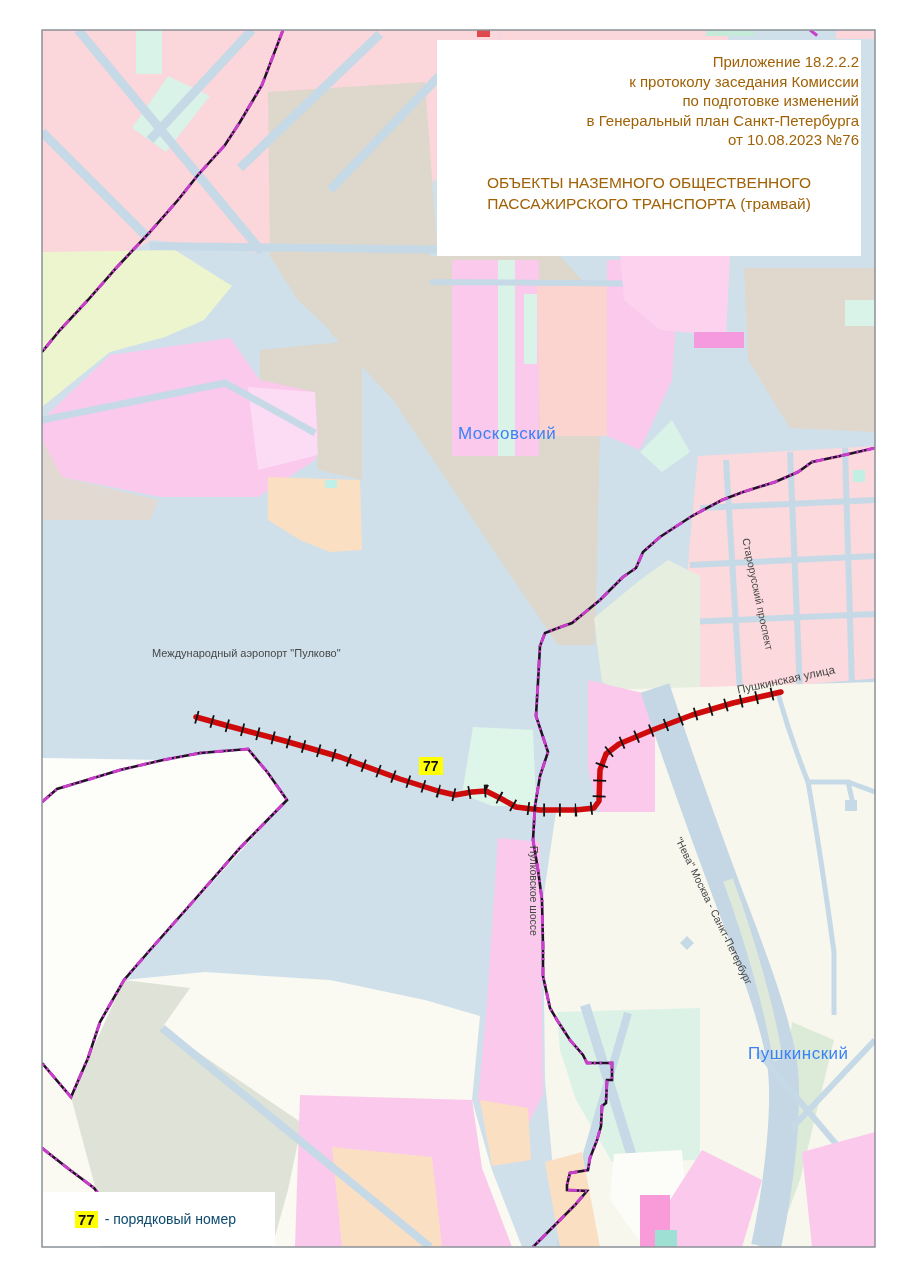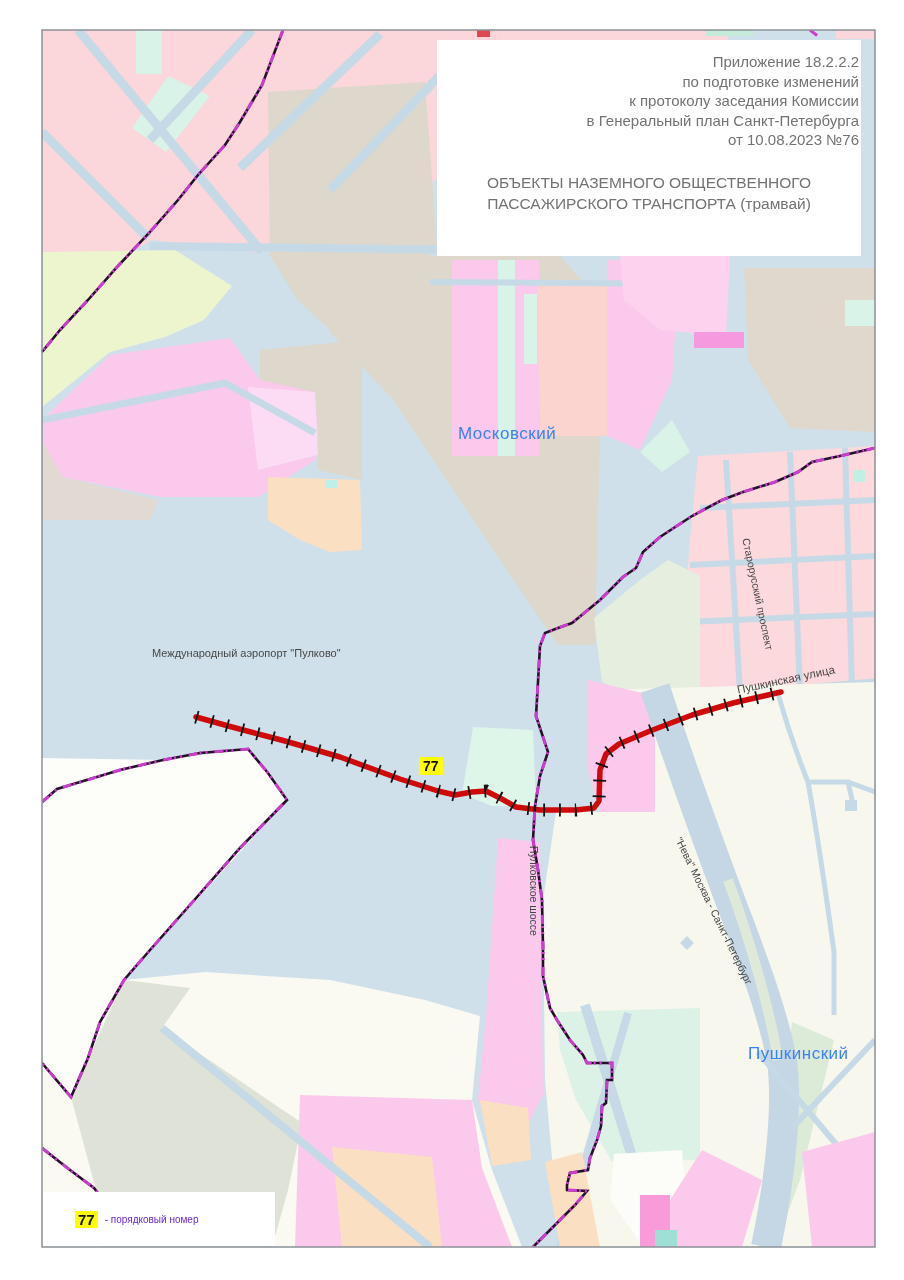--- a/index.html
+++ b/index.html
@@ -10,29 +10,29 @@
   
   .st{stroke:#c6d9e6;fill:none;}
   .bb{stroke:#241028;stroke-width:2.6;fill:none;}
   .bm{stroke:#c93fcb;stroke-width:3;fill:none;stroke-dasharray:9 17;}
   .bd{stroke:#c93fcb;stroke-width:3;fill:none;stroke-dasharray:2 4 2 18;stroke-dashoffset:-11;}
   .route-red{stroke:#cf0a0a;stroke-width:5.5;fill:none;stroke-linejoin:round;stroke-linecap:round;}
   .route-ticks{stroke:#141414;stroke-width:13;fill:none;stroke-dasharray:1.8 14;stroke-linecap:butt;}
 
   
   .title-box{position:absolute;left:437px;top:40px;width:424px;height:216px;background:#ffffff;
-             color:#737373;}
+             color:#a16207;}
   .title-lines{padding:12px 2px 0 0;text-align:right;font-size:15px;line-height:19.5px;}
   .title-head{margin-top:22px;text-align:center;font-size:15.5px;line-height:21.5px;}
   .title-head .h1{padding-left:150px;}
 
   .legend-box{position:absolute;left:43px;top:1192px;width:232px;height:54px;background:#ffffff;
               display:flex;align-items:center;padding-left:32px;box-sizing:border-box;gap:7px;}
   .legend-sym{background:#ffff00;font-weight:bold;font-size:15px;color:#111;padding:0 3px;}
-  .legend-text{font-size:10px;color:#6d28d9;}
+  .legend-text{font-size:14px;color:#0c4a6e;}
 
   
   .mlabel{position:absolute;white-space:nowrap;color:#3b82f6;}
   .lab-district{font-size:17px;letter-spacing:.5px;}
   .lab-small{font-size:10.5px;color:#474747;}
   .rot{transform-origin:0 0;}
   .route-tag{position:absolute;left:419px;top:757px;background:#ffff00;color:#111;
              font-weight:bold;font-size:14px;padding:1px 4px;line-height:16px;}
 </style>
 </head>
@@ -185,22 +185,22 @@
   <div class="mlabel lab-small rot" style="left:752px;top:537px;transform:rotate(78deg);">Старорусский проспект</div>
   <div class="mlabel lab-small rot" style="left:736px;top:684px;font-size:11.5px;transform:rotate(-12deg);">Пушкинская улица</div>
   <div class="mlabel lab-small rot" style="left:540px;top:846px;transform:rotate(90deg);">Пулковское шоссе</div>
   <div class="mlabel lab-small rot" style="left:684px;top:835px;transform:rotate(64deg);">"Нева" Москва - Санкт-Петербург</div>
 
   <div class="route-tag">77</div>
 
   <div class="title-box">
     <div class="title-lines">
       <div>Приложение 18.2.2.2</div>
+      <div>к протоколу заседания Комиссии</div>
       <div>по подготовке изменений</div>
-      <div>к протоколу заседания Комиссии</div>
       <div>в Генеральный план Санкт-Петербурга</div>
       <div>от 10.08.2023 №76</div>
     </div>
     <div class="title-head">
       <div>ОБЪЕКТЫ НАЗЕМНОГО ОБЩЕСТВЕННОГО</div>
       <div>ПАССАЖИРСКОГО ТРАНСПОРТА (трамвай)</div>
     </div>
   </div>
 
   <div class="legend-box">

